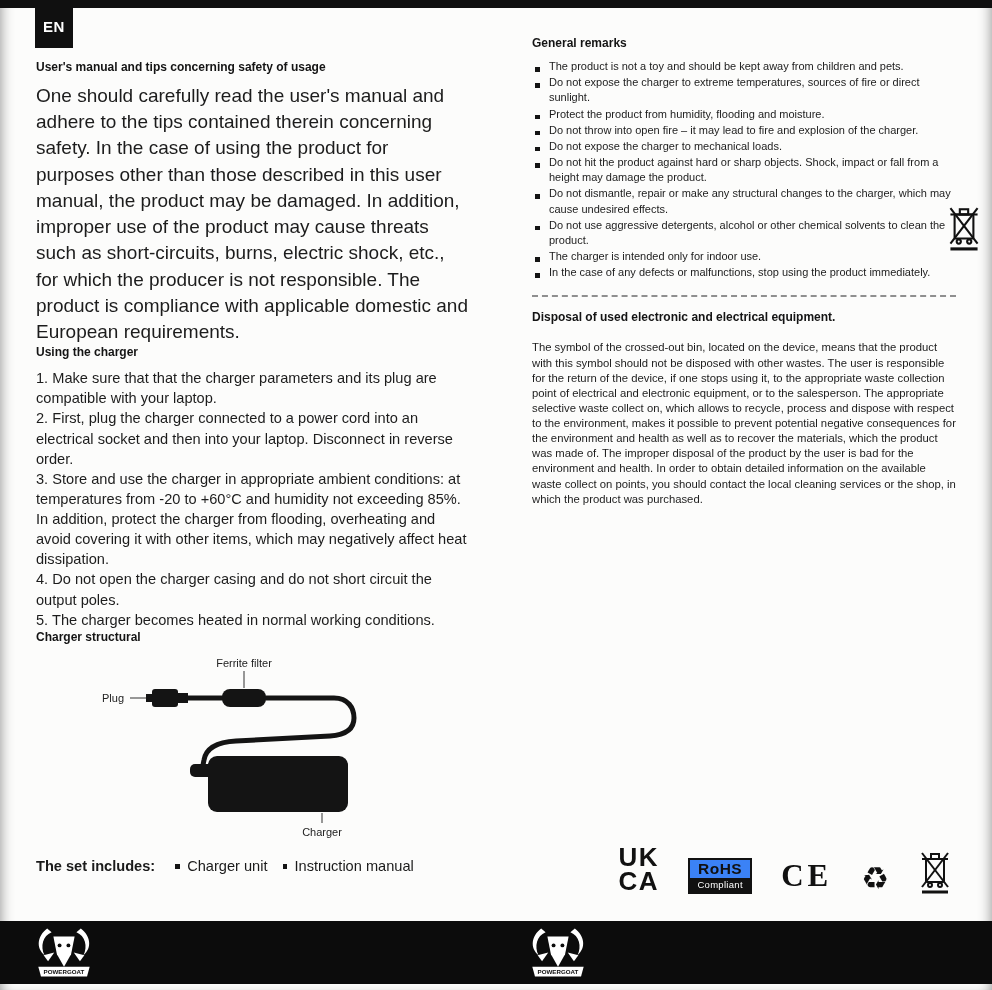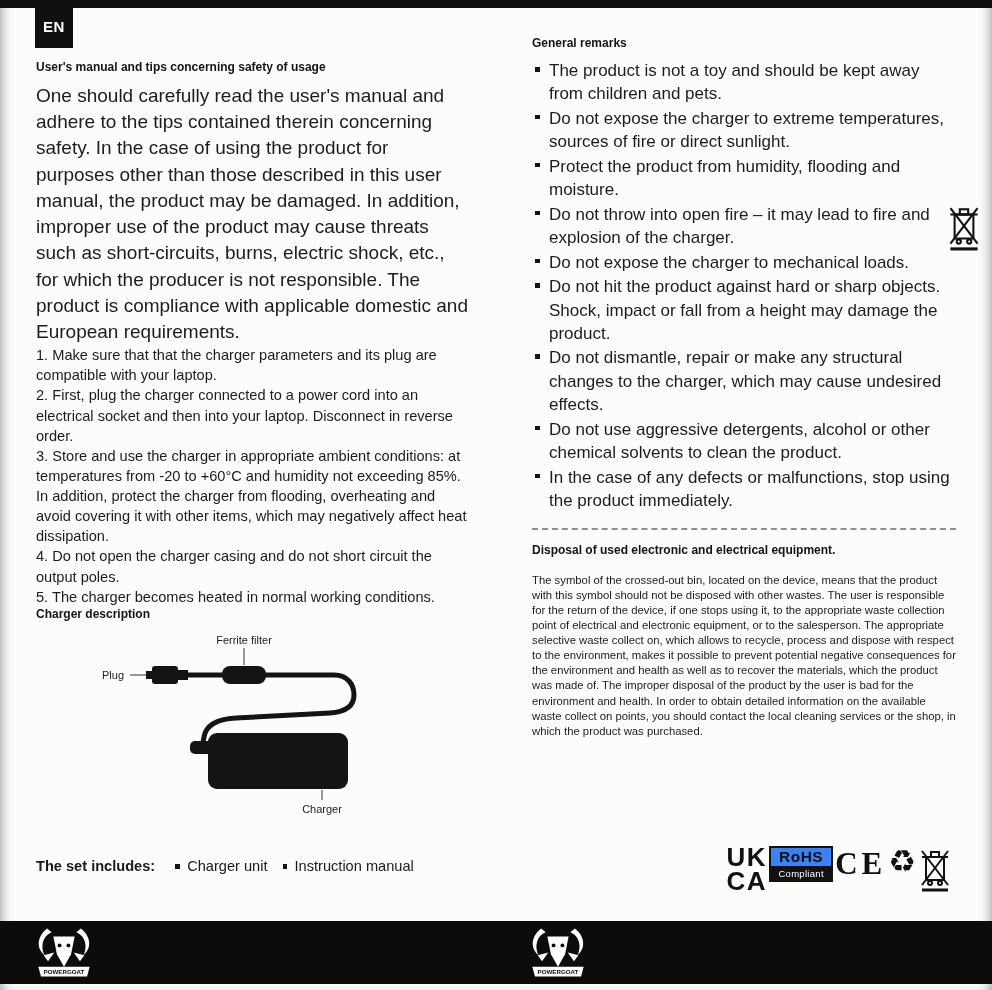--- a/index.html
+++ b/index.html
@@ -20,21 +20,21 @@
   .col-left { left:36px; top:60px; width:432px; }
   .col-right { left:532px; top:36px; width:424px; }
   h2.sec { font-size:12px; font-weight:bold; margin:0 0 9px 0; color:#141414; }
   .mt { margin-top:15px; }
   p.body { font-size:19px; line-height:1.38; color:#1c1c1c; }
   .steps p { font-size:14.6px; line-height:1.38; margin:0; color:#1c1c1c; }
 
   
   ul.remarks { list-style:none; margin-top:2px; }
   ul.remarks li {
-    position:relative; padding-left:17px; font-size:17px; line-height:1.38;
+    position:relative; padding-left:17px; font-size:11px; line-height:1.38;
     margin-bottom:1px; color:#1c1c1c;
   }
   ul.remarks li::before {
     content:""; position:absolute; left:3px; top:8px; width:4.5px; height:4.5px; background:#141414;
   }
   .dashed-divider { border:0; border-top:2px dashed #8f8f8f; margin:15px 0 13px 0; }
   .disposal-title { font-size:12px; font-weight:bold; margin-bottom:16px; color:#141414; }
   .disposal-body { font-size:11.3px; line-height:1.34; color:#1c1c1c; }
 
   
@@ -43,21 +43,21 @@
 
   
   .set-includes { position:absolute; left:36px; top:858px; display:flex; gap:19px; align-items:baseline; font-size:14.6px; }
   .set-includes .label { font-weight:bold; }
   .set-includes .inc-item { position:relative; padding-left:13px; }
   .set-includes .inc-item::before {
     content:""; position:absolute; left:1px; top:6px; width:4.5px; height:4.5px; background:#141414;
   }
 
   
-  .marks { position:absolute; top:846px; right:40px; display:flex; align-items:flex-start; gap:2px; }
+  .marks { position:absolute; top:846px; right:40px; display:flex; align-items:flex-end; gap:29px; }
   .ukca { font-weight:bold; font-size:26px; line-height:.92; letter-spacing:1.5px; color:#111; }
   .rohs { border:2.5px solid #111; text-align:center; min-width:64px; background:#3b82f6; }
   .rohs .name { font-weight:bold; font-size:15.5px; padding:0 4px; color:#111; letter-spacing:.5px; }
   .rohs .sub { background:#111; color:#fff; font-size:9.5px; padding:1.5px 3px; letter-spacing:.3px; }
   .ce { font-size:31px; font-weight:bold; letter-spacing:4px; color:#111; font-family:Liberation Serif, serif; }
   .recycle { font-size:31px; line-height:1; color:#111; }
 
   .weee-top { position:absolute; left:946px; top:203px; }
 
   
@@ -71,30 +71,31 @@
 
 <div class="page">
 
   <div class="top-bar"></div>
   <div class="lang-badge">EN</div>
 
   <div class="col col-left">
     <h2 class="sec">User's manual and tips concerning safety of usage</h2>
     <p class="body">One should carefully read the user's manual and adhere to the tips contained therein concerning safety. In the case of using the product for purposes other than those described in this user manual, the product may be damaged. In addition, improper use of the product may cause threats such as short-circuits, burns, electric shock, etc., for which the producer is not responsible. The product is compliance with applicable domestic and European requirements.</p>
 
+    <h2 class="sec mt">Using the charger</h2>
     <div class="steps">
 
     <p>1. Make sure that that the charger parameters and its plug are compatible with your laptop.</p>
         <p>2. First, plug the charger connected to a power cord into an electrical socket and then into your laptop. Disconnect in reverse order.</p>
         <p>3. Store and use the charger in appropriate ambient conditions: at temperatures from -20 to +60°C and humidity not exceeding 85%. In addition, protect the charger from flooding, overheating and avoid covering it with other items, which may negatively affect heat dissipation.</p>
         <p>4. Do not open the charger casing and do not short circuit the output poles.</p>
         <p>5. The charger becomes heated in normal working conditions.</p>
       </div>
 
-    <h2 class="sec mt">Charger description</h2>
+    <h2 class="sec mt">Charger structural</h2>
 
     <div class="diagram">
       <svg width="300" height="188" viewBox="0 0 300 188">
 
         <text x="150" y="11" font-size="11" text-anchor="middle">Ferrite filter</text>
         <line x1="150" y1="15" x2="150" y2="32" stroke="#333" stroke-width="1"></line>
 
         <text x="8" y="46" font-size="11" text-anchor="start">Plug</text>
         <line x1="36" y1="42" x2="52" y2="42" stroke="#333" stroke-width="1"></line>
 
@@ -134,20 +135,21 @@
     <ul class="remarks">
 
     <li>The product is not a toy and should be kept away from children and pets.</li>
         <li>Do not expose the charger to extreme temperatures, sources of fire or direct sunlight.</li>
         <li>Protect the product from humidity, flooding and moisture.</li>
         <li>Do not throw into open fire – it may lead to fire and explosion of the charger.</li>
         <li>Do not expose the charger to mechanical loads.</li>
         <li>Do not hit the product against hard or sharp objects. Shock, impact or fall from a height may damage the product.</li>
         <li>Do not dismantle, repair or make any structural changes to the charger, which may cause undesired effects.</li>
         <li>Do not use aggressive detergents, alcohol or other chemical solvents to clean the product.</li>
+        <li>The charger is intended only for indoor use.</li>
         <li>In the case of any defects or malfunctions, stop using the product immediately.</li>
       </ul>
 
     <hr class="dashed-divider">
 
     <div class="disposal-title">Disposal of used electronic and electrical equipment.</div>
     <p class="disposal-body">The symbol of the crossed-out bin, located on the device, means that the product with this symbol should not be disposed with other wastes. The user is responsible for the return of the device, if one stops using it, to the appropriate waste collection point of electrical and electronic equipment, or to the salesperson. The appropriate selective waste collect on, which allows to recycle, process and dispose with respect to the environment, makes it possible to prevent potential negative consequences for the environment and health as well as to recover the materials, which the product was made of. The improper disposal of the product by the user is bad for the environment and health. In order to obtain detailed information on the available waste collect on points, you should contact the local cleaning services or the shop, in which the product was purchased.</p>
   </div>
 
   <svg class="weee-top" width="36" height="48" viewBox="0 0 34 46">

